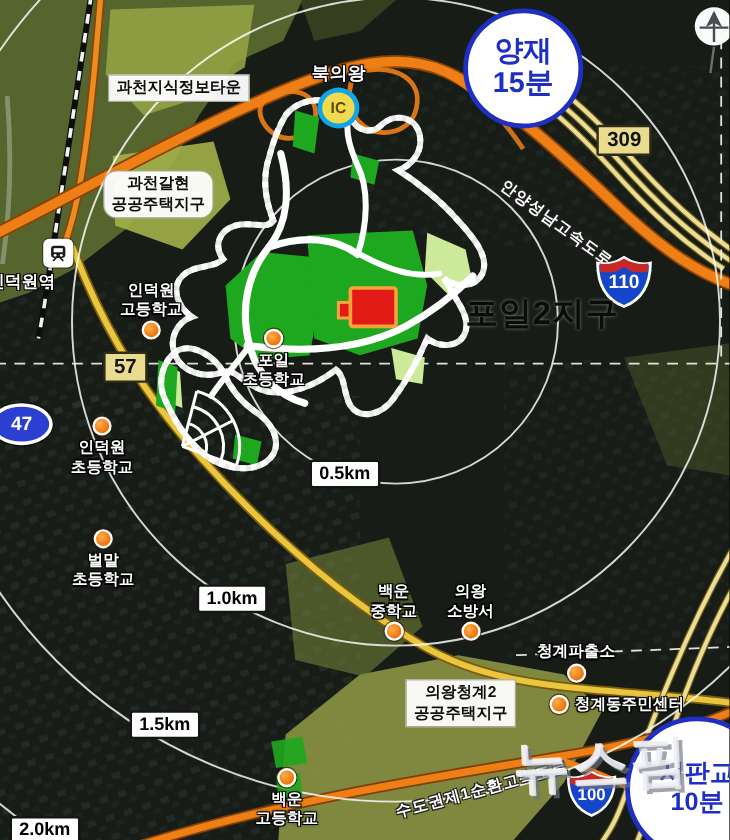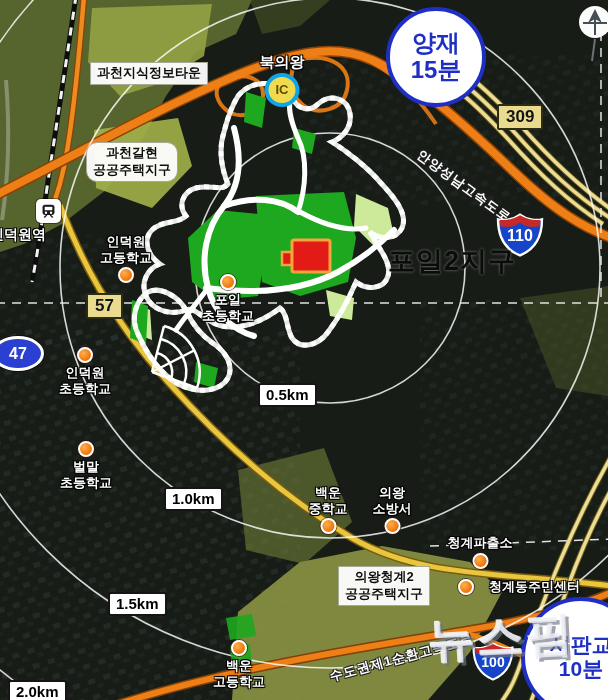--- a/index.html
+++ b/index.html
@@ -12,21 +12,21 @@
   
   .maplabel{
     position:absolute;color:#fff;font-weight:700;font-size:13px;line-height:1.25;
     text-align:center;white-space:pre-line;
     text-shadow:-1px -1px 0 #000,1px -1px 0 #000,-1px 1px 0 #000,1px 1px 0 #000,0 0 3px #000;
     transform:translateX(-50%);z-index:20;
   }
   
   .poi{position:absolute;display:flex;flex-direction:column;align-items:center;gap:2px;
     transform:translateX(-50%);z-index:22;}
-  .poi.row{flex-direction:row;gap:15px;transform:none;}
+  .poi.row{flex-direction:row;gap:5px;transform:none;}
   .dot{width:12px;height:12px;border-radius:50%;
     background:radial-gradient(circle at 35% 35%,#ffb04e,#ef7207 70%);
     border:2px solid #fff;box-shadow:0 0 0 1px rgba(60,20,0,.65);flex:0 0 auto;}
   .poi .name{color:#fff;font-weight:700;font-size:13px;line-height:1.2;text-align:center;
     white-space:pre-line;
     text-shadow:-1px -1px 0 #000,1px -1px 0 #000,-1px 1px 0 #000,1px 1px 0 #000,0 0 3px #000;}
   
   .ring-label{position:absolute;background:#fff;border:2px solid #151515;border-radius:3px;
     color:#000;font-weight:800;font-size:15px;line-height:20px;padding:0 6px;z-index:24;}
   

